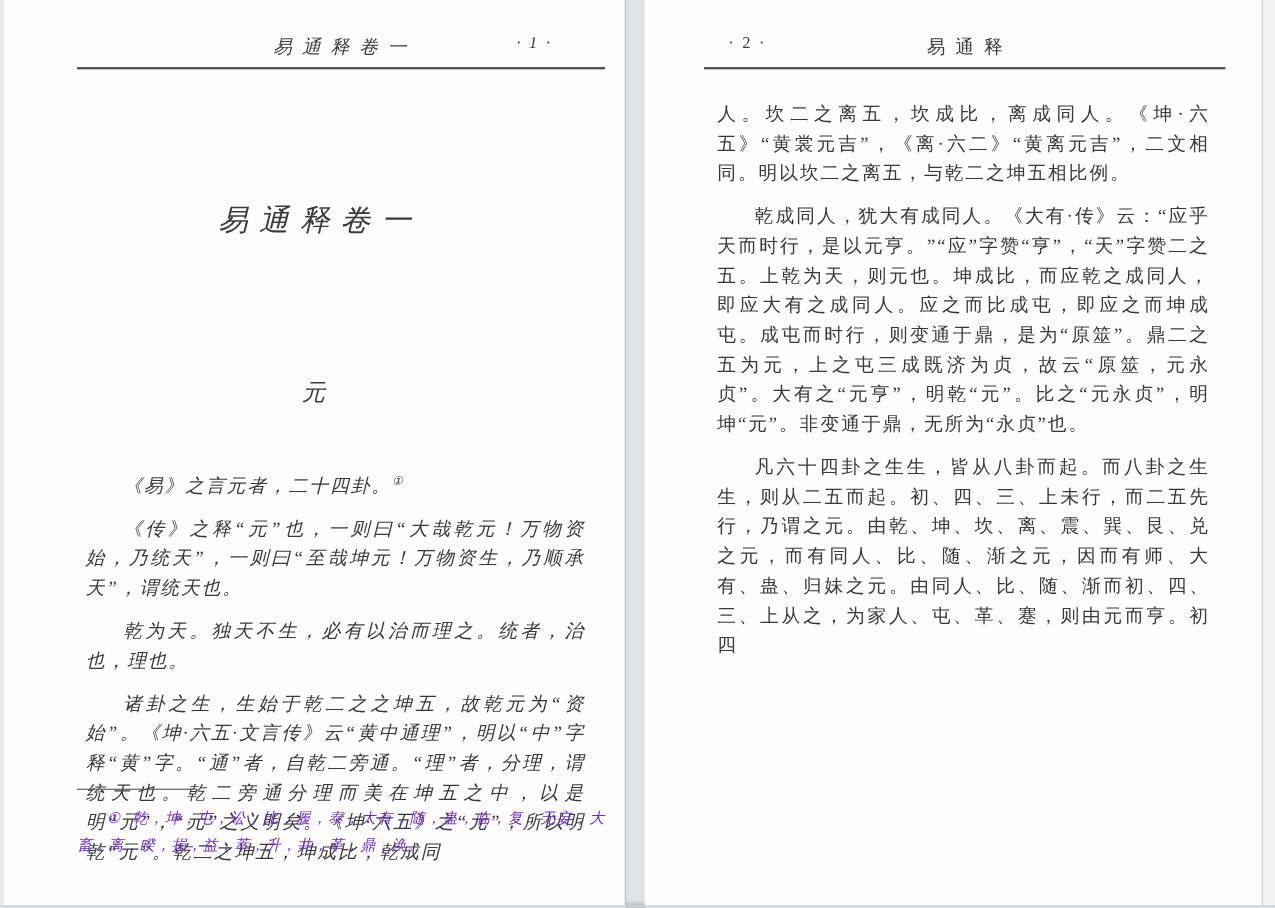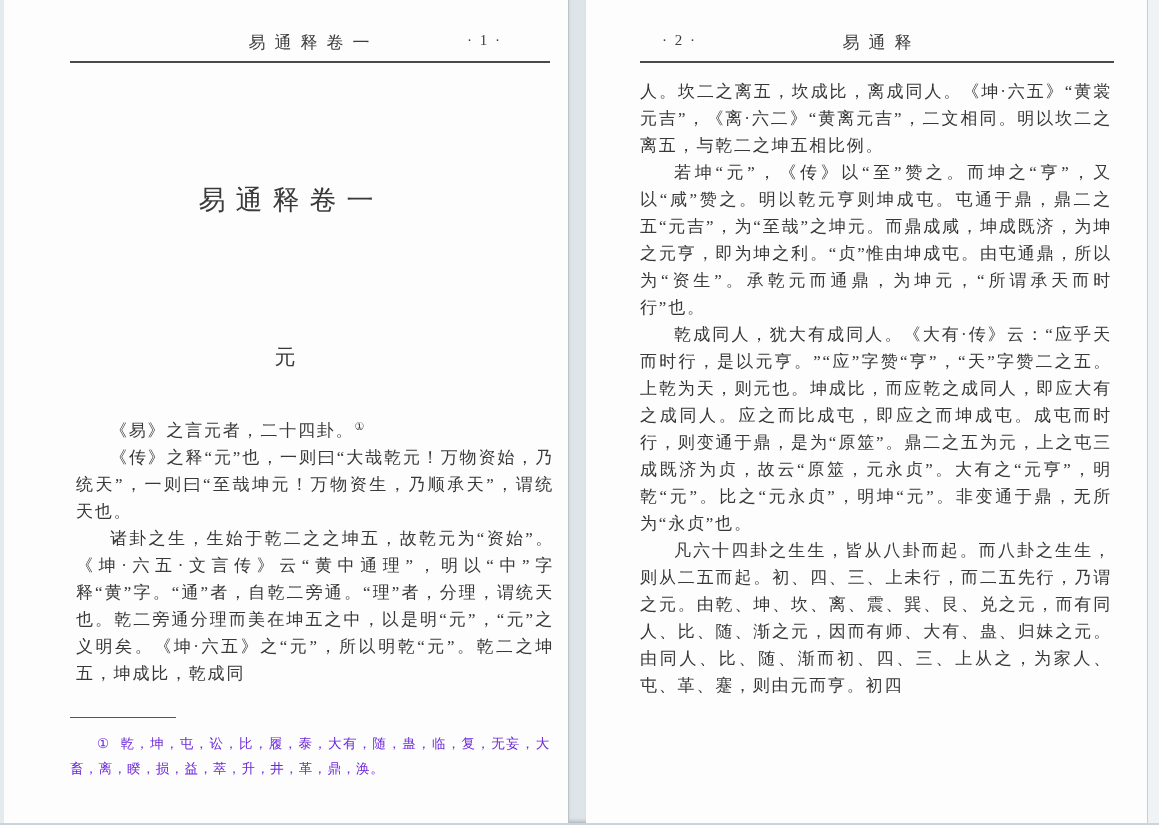--- a/index.html
+++ b/index.html
@@ -28,21 +28,21 @@
     box-sizing: border-box;
   }
   .bottom-shade {
     position: absolute; left: 0; bottom: 0; width: 1159px; height: 2px;
     background: #ccd4d9;
   }
   .page {
     position: absolute; top: 0; height: 823px;
     background: #fdfdfe;
   }
-  #page-1 { left: 4px; width: 564px; }
+  #page-1 { left: 4px; width: 564px; font-style: italic; }
   #page-2 { left: 586px; width: 561px; }
 
   
   .running-head {
     position: absolute; top: 31px; height: 24px;
     font-size: 17px; color: #3c3c3c;
   }
   #page-1 .running-head { left: 66px; width: 478px; }
   #page-2 .running-head { left: 54px; width: 474px; }
   .head-title {
@@ -72,23 +72,23 @@
     color: #3a3a3a;
   }
 
   .body-text {
     position: absolute;
     font-size: 17px; line-height: 27px;
     text-align: justify;
     text-justify: inter-character;
     letter-spacing: 1.8px;
   }
-  #page-1 .body-text { top: 413px; left: 72px; width: 478px; }
+  #page-1 .body-text { top: 413px; left: 62px; width: 478px; }
   #page-2 .body-text { top: 78px;  left: 54px; width: 472px; }
-  .body-text p { margin: 0; text-indent: 2em; }
+  .body-text p { margin: 12px; text-indent: 2em; }
   .body-text p.no-indent { text-indent: 0; }
   .fn-ref { font-size: 11px; letter-spacing: 0; vertical-align: 6px; }
 
   .footnote-rule {
     position: absolute; top: 717px; left: 66px; width: 106px; height: 0;
     border-top: 1.4px solid #555555;
   }
   .footnote {
     position: absolute; top: 731px; left: 66px; width: 480px;
     font-size: 13.5px; line-height: 25px;
@@ -110,40 +110,40 @@
     <div class="page-num right">· 1 ·</div>
   </div>
   <div class="head-rule"></div>
 
   <div class="chapter-title">易通释卷一</div>
   <div class="section-title">元</div>
 
   <div class="body-text">
     <p class="para"><span>《易》之言元者，二十四卦。</span><sup class="fn-ref">①</sup></p>
     <p class="para">《传》之释“元”也，一则曰“大哉乾元！万物资始，乃统天”，一则曰“至哉坤元！万物资生，乃顺承天”，谓统天也。</p>
+    <p class="para">乾为天。独天不生，必有以治而理之。统者，治也，理也。</p>
     <p class="para">诸卦之生，生始于乾二之之坤五，故乾元为“资始”。《坤·六五·文言传》云“黄中通理”，明以“中”字释“黄”字。“通”者，自乾二旁通。“理”者，分理，谓统天也。乾二旁通分理而美在坤五之中，以是明“元”，“元”之义明矣。《坤·六五》之“元”，所以明乾“元”。乾二之坤五，坤成比，乾成同</p>
   </div>
 
   <div class="footnote-rule"></div>
   <div class="footnote">
     <p><span class="fn-marker">①</span><span>乾，坤，屯，讼，比，履，泰，大有，随，蛊，临，复，无妄，大畜，离，睽，损，益，萃，升，井，革，鼎，涣。</span></p>
   </div>
 </div>
 
 <div class="gutter"></div>
 
 <div class="page" id="page-2">
   <div class="running-head">
     <div class="head-title">易通释</div>
     <div class="page-num left">· 2 ·</div>
   </div>
   <div class="head-rule"></div>
 
   <div class="body-text">
     <p class="para no-indent">人。坎二之离五，坎成比，离成同人。《坤·六五》“黄裳元吉”，《离·六二》“黄离元吉”，二文相同。明以坎二之离五，与乾二之坤五相比例。</p>
-    <p class="para">若坤“元”，《传》以“至”赞之。而坤之“亨”，又以“咸”赞之。明以乾元亨则坤成屯。屯通于鼎，鼎二之五“元吉”，为“至哉”之坤元。而鼎成咸，坤成既济，为坤之元亨，即为坤之利。“贞”惟由坤成屯。由屯通鼎，所以为“资生”。承乾元而通鼎，为坤元，“所谓承天而时行”也。</p>
     <p class="para">乾成同人，犹大有成同人。《大有·传》云：“应乎天而时行，是以元亨。”“应”字赞“亨”，“天”字赞二之五。上乾为天，则元也。坤成比，而应乾之成同人，即应大有之成同人。应之而比成屯，即应之而坤成屯。成屯而时行，则变通于鼎，是为“原筮”。鼎二之五为元，上之屯三成既济为贞，故云“原筮，元永贞”。大有之“元亨”，明乾“元”。比之“元永贞”，明坤“元”。非变通于鼎，无所为“永贞”也。</p>
     <p class="para">凡六十四卦之生生，皆从八卦而起。而八卦之生生，则从二五而起。初、四、三、上未行，而二五先行，乃谓之元。由乾、坤、坎、离、震、巽、艮、兑之元，而有同人、比、随、渐之元，因而有师、大有、蛊、归妹之元。由同人、比、随、渐而初、四、三、上从之，为家人、屯、革、蹇，则由元而亨。初四</p>
   </div>
 </div>
 
 <div class="edge-right"></div>
 <div class="bottom-shade"></div>
 
 </body></html>

